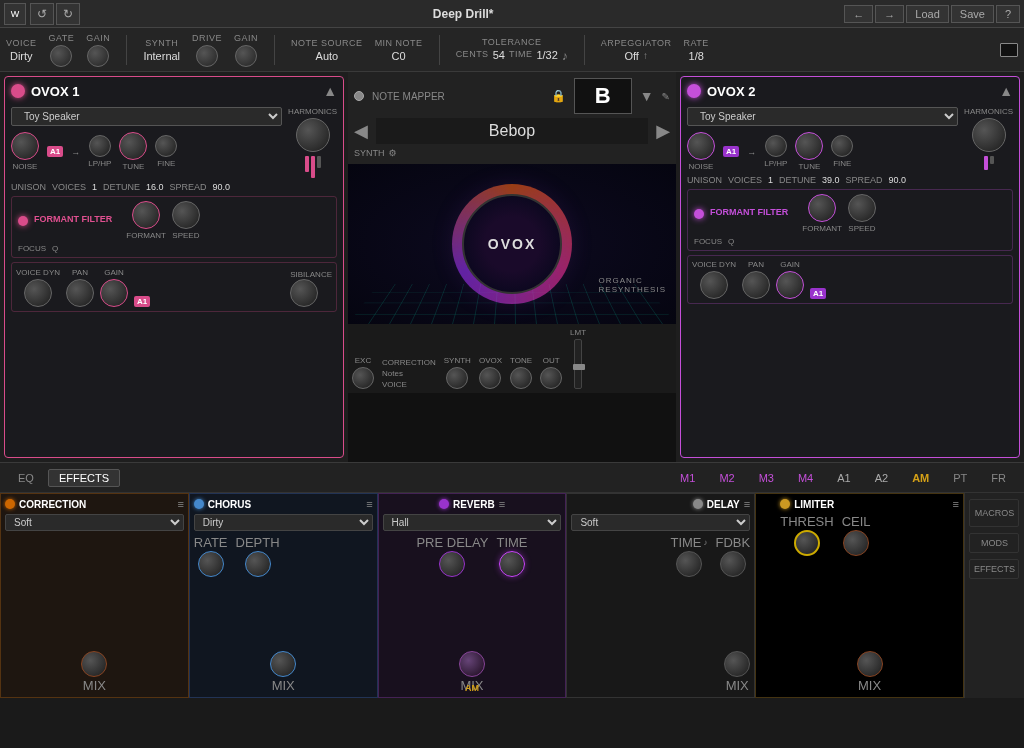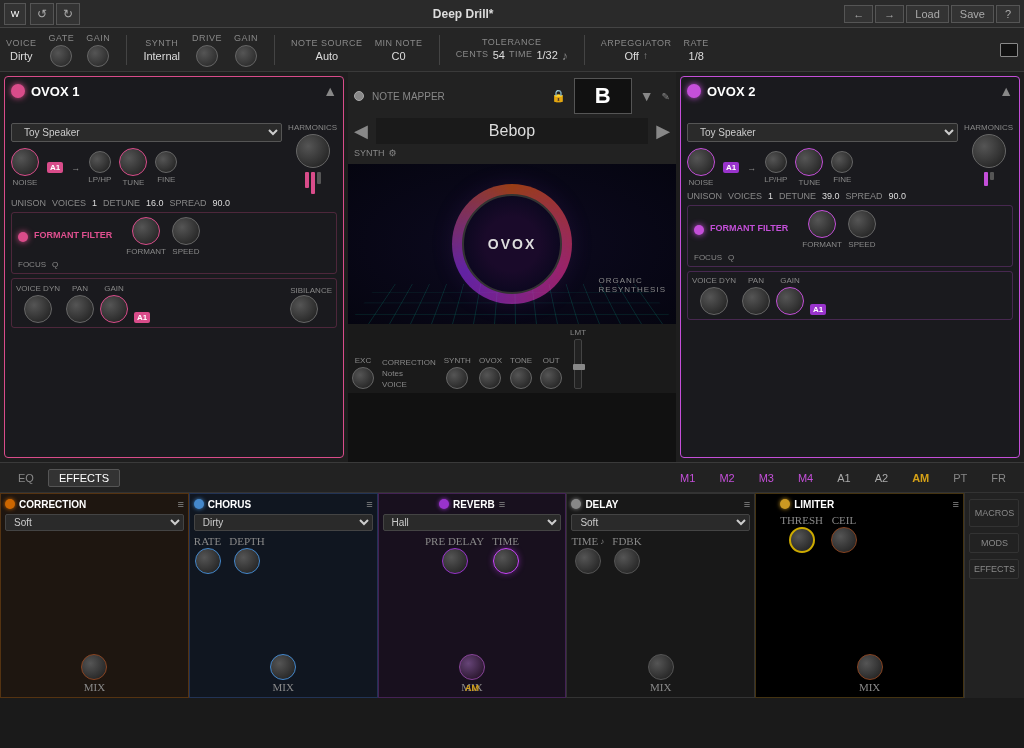--- a/index.html
+++ b/index.html
@@ -105,21 +105,21 @@
     .center-panel {
       flex: 1;
       display: flex; flex-direction: column;
       align-items: center;
       background: #111;
       position: relative;
     }
 
     .panel-header {
       display: flex; align-items: center; gap: 6px;
-      margin-bottom: 20px;
+      margin-bottom: 4px;
     }
     .panel-indicator {
       width: 14px; height: 14px; border-radius: 50%;
       background: #d94c8a;
       box-shadow: 0 0 6px #d94c8a;
     }
     .panel-indicator.purple { background: #c44fd9; box-shadow: 0 0 6px #c44fd9; }
     .panel-title { color: #fff; font-size: 13px; font-weight: bold; }
     .panel-arrows { margin-left: auto; display: flex; gap: 2px; }
     .arrow-btn { color: #888; cursor: pointer; font-size: 14px; }
@@ -264,36 +264,36 @@
     .effect-select {
       background: #2a2a2a; border: 1px solid #444; color: #ccc;
       font-size: 10px; padding: 1px 4px; width: 100%; border-radius: 2px;
     }
     .effect-knobs {
       display: flex; gap: 8px; align-items: center; flex-wrap: wrap;
     }
     .eff-knob-group {
       display: flex; flex-direction: column; align-items: center; gap: 1px;
     }
-    .eff-knob-label { font-size: 11px; color: #888; font-family: Liberation Serif, serif; }
+    .eff-knob-label { font-size: 13px; color: #888; }
     .eff-knob {
       width: 26px; height: 26px; border-radius: 50%;
       background: radial-gradient(circle at 35% 35%, #555, #1a1a1a);
       border: 1px solid #555;
     }
     .eff-knob.orange { border-color: #cc6600; }
     .eff-knob.blue { border-color: #4488cc; }
     .eff-knob.purple { border-color: #9933cc; }
     .eff-knob.yellow { border-color: #ccaa00; border-width: 2px; }
     .eff-knob.brown { border-color: #884422; }
 
     .compressor-bg { background: #1e1610; border-color: #553311; }
     .chorus-bg { background: #101620; border-color: #223355; }
     .reverb-bg { background: #18101e; border-color: #442255; }
-    .delay-bg { background: #181818; border-color: #333; }
+    .delay-bg { background: #181818; border-color: #333; align-items: flex-end; }
     .limiter-bg { background: #000000; border-color: #443311; padding-left: 24px; }
 
     .right-sidebar {
       width: 60px; background: #222; border-left: 1px solid #333;
       display: flex; flex-direction: column; align-items: center;
       padding: 6px 4px; gap: 6px;
     }
     .sidebar-btn {
       width: 50px; font-size: 9px; color: #888; text-align: center;
       padding: 4px 2px; cursor: pointer; border: 1px solid #333; border-radius: 2px;

